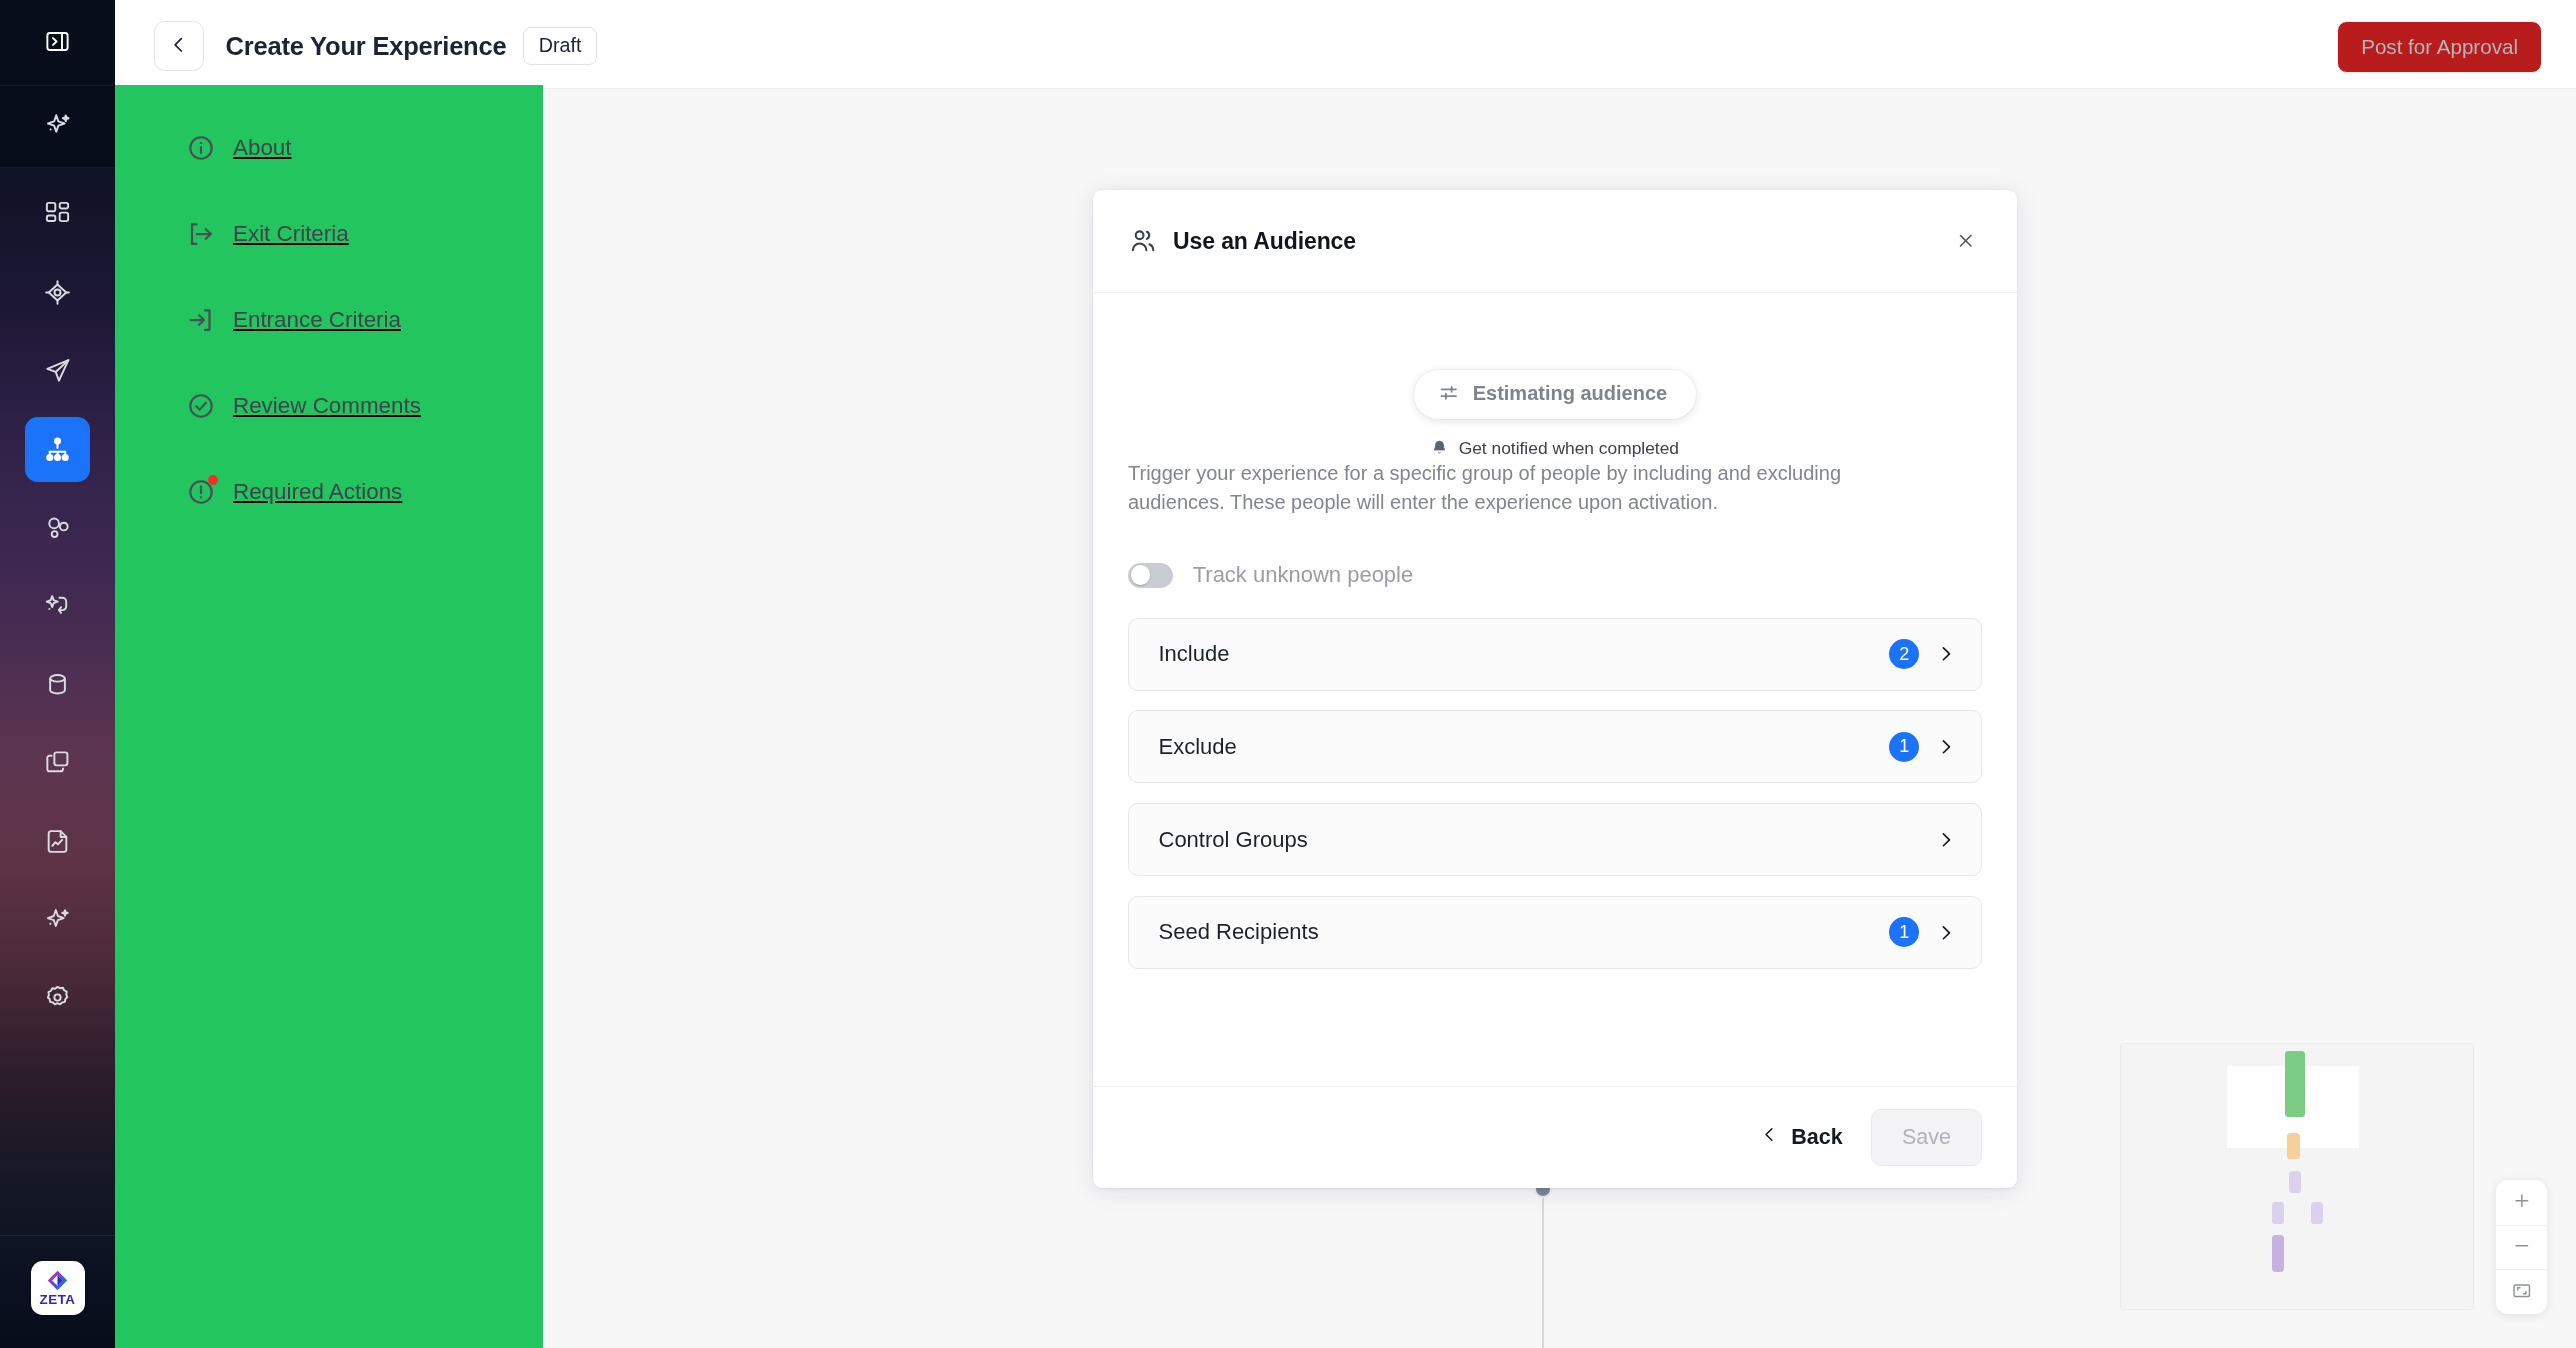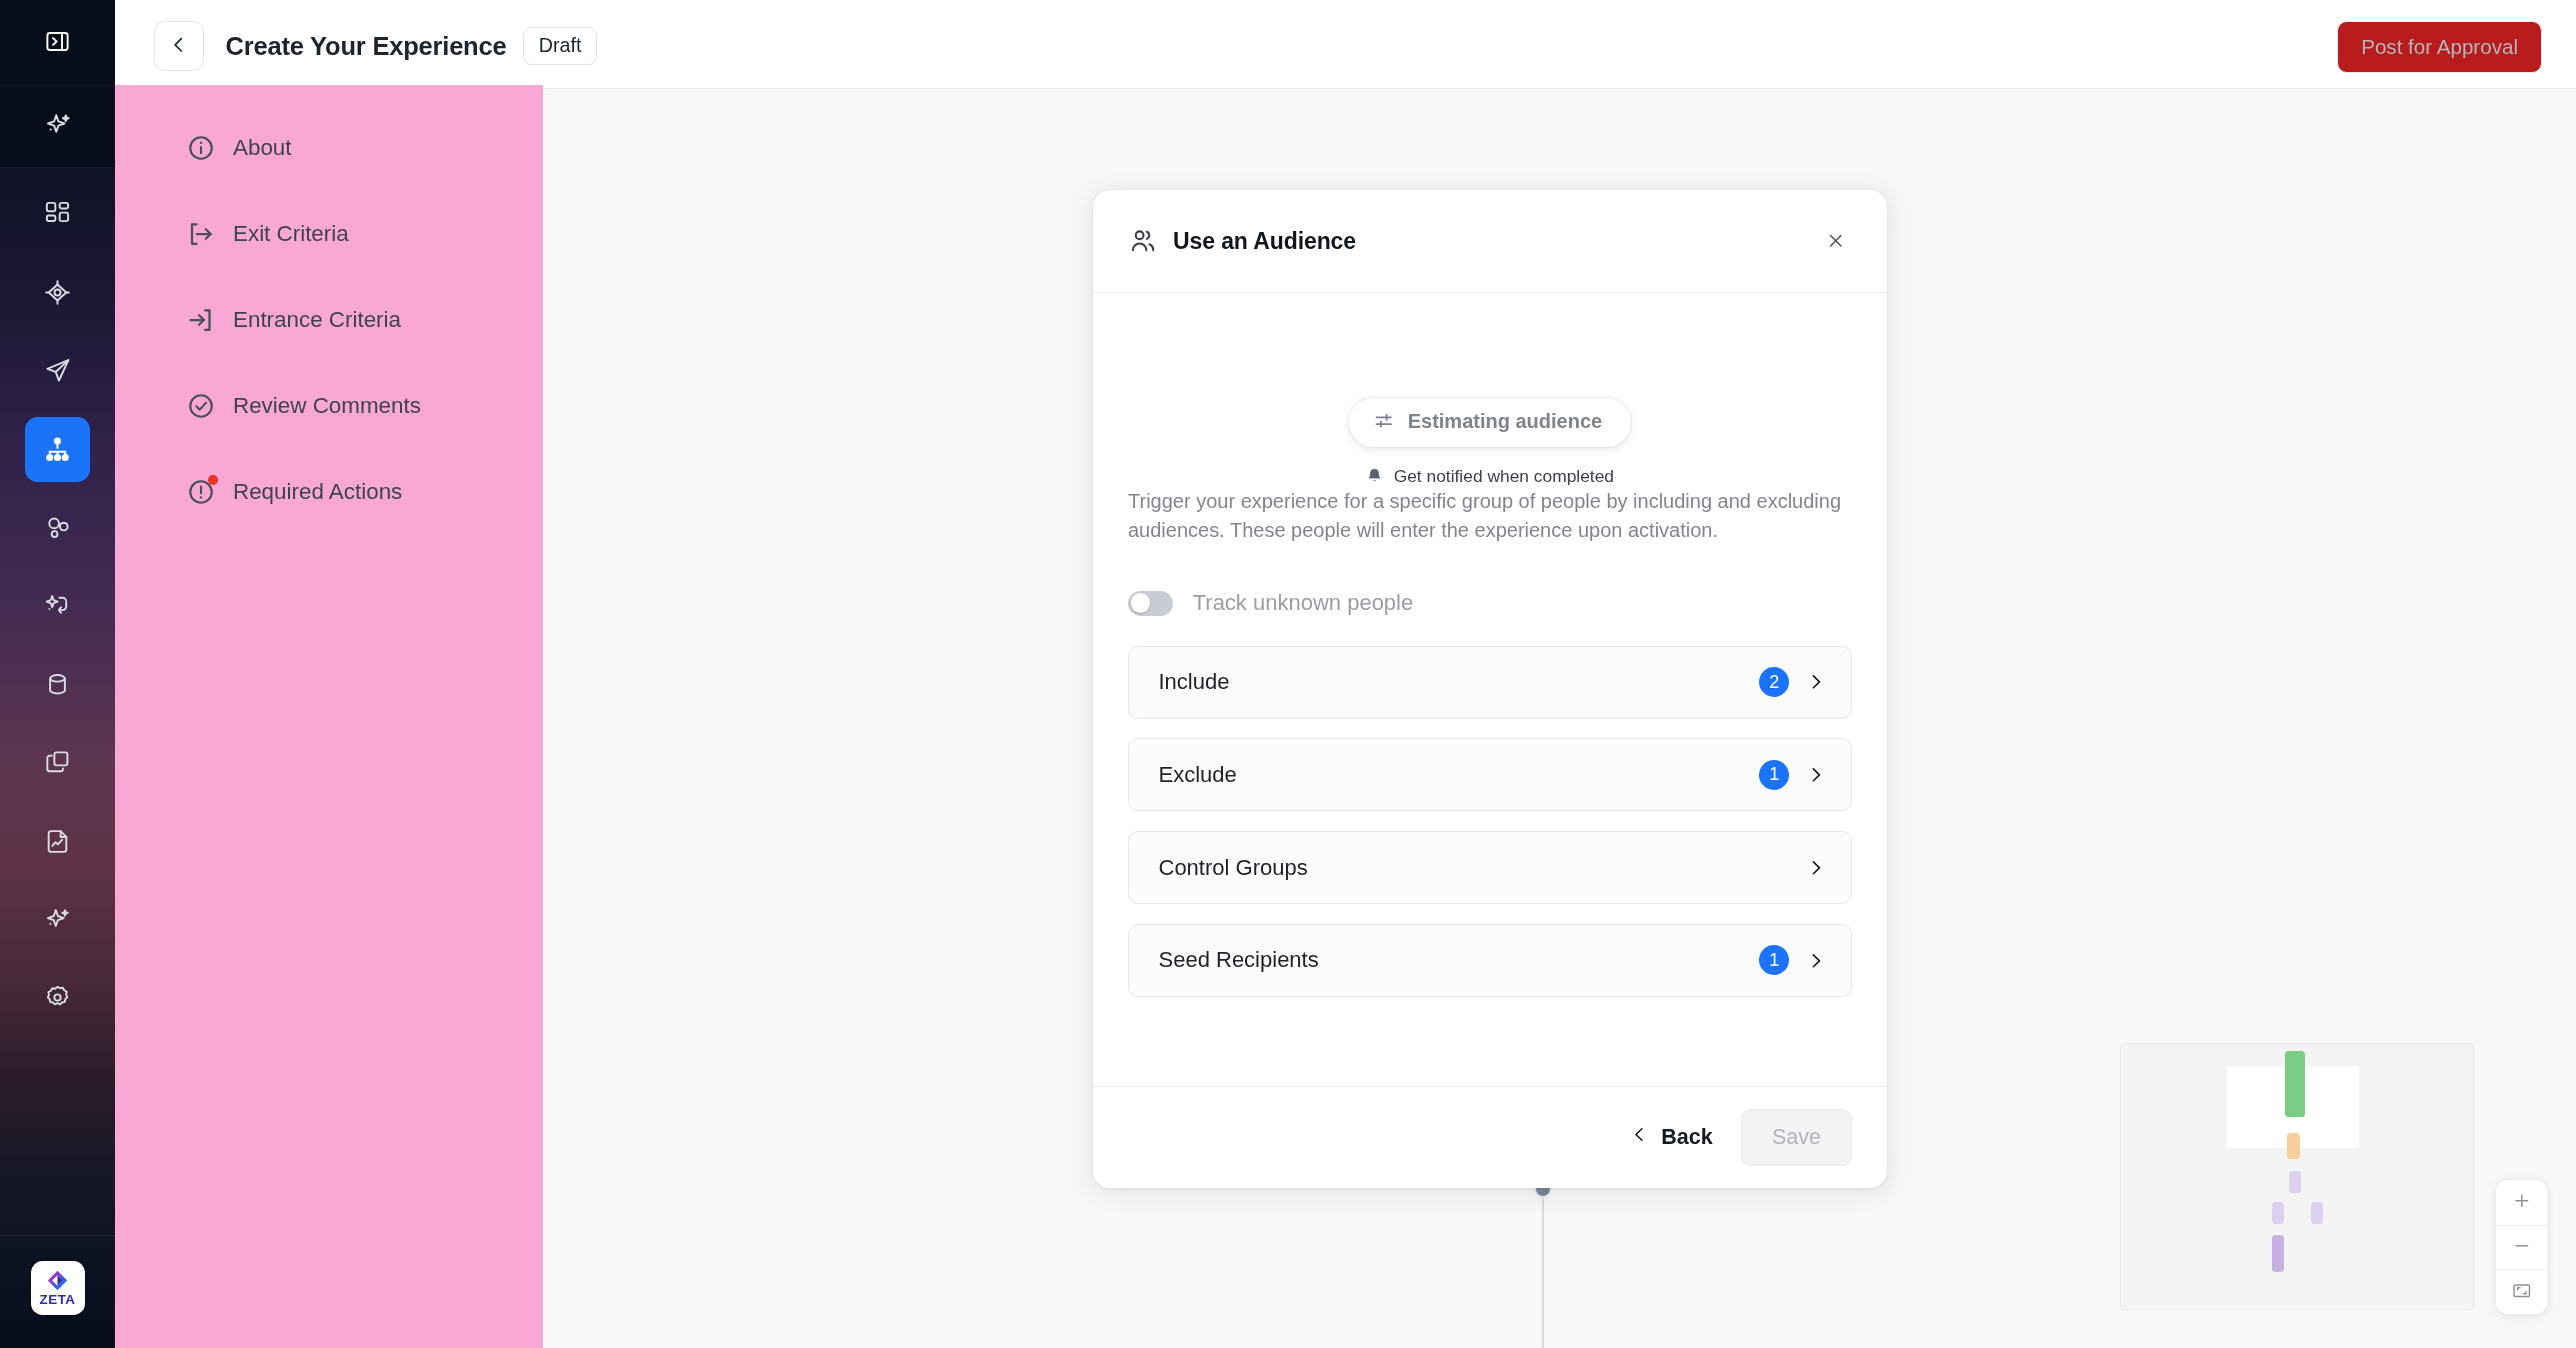--- a/index.html
+++ b/index.html
@@ -84,21 +84,21 @@
   #post-approval {
     position:absolute; right: 34px; top: 17px;
     padding: 0 23px; height: 52px; line-height: 50px;
     font-size: 20.6px; color: #b4b6bd; background: #b91c1c;
     border: 0.9px solid #ececee; border-radius: 9.8px; cursor: default; white-space: nowrap;
   }
 
   
   #navpanel {
     position: absolute; left: 115px; top: 85px; width: 428px; height: 1264px;
-    background: #f9a8d4; padding-top: 38px;
+    background: #22c55e; padding-top: 38px; text-decoration: underline;
   }
   .nav-item {
     display: flex; align-items: center; height: 50px; padding-left: 71px;
     margin-bottom: 36px; cursor: pointer; position: relative;
   }
   .nav-item .nav-ico { width: 30px; height: 30px; margin-right: 17px; flex: 0 0 30px; position: relative; }
   .nav-item .nav-lbl { font-size: 22.4px; color: #3f434c; font-weight: 400; white-space: nowrap; }
   .nav-dot {
     position: absolute; right: -1.8px; top: -1.8px; width: 9.8px; height: 9.8px;
     border-radius: 50%; background: #ef3124;
@@ -113,24 +113,24 @@
     position: absolute; left: 998px; top: 1102px; width: 1.8px; height: 161px;
     background: #d6d8dd;
   }
   #edge-dot {
     position: absolute; left: 990px; top: 1094px; width: 18px; height: 18px;
     border-radius: 50%; background: #7a8699; border: 2.7px solid #ebecee;
   }
 
   
   #modal {
-    position: absolute; left: 1093px; top: 190px; width: 794px; height: 998px;
-    background: #fff; border-radius: 17px;
+    position: absolute; left: 1093px; top: 190px; width: 924px; height: 998px;
+    background: #fff; border-radius: 9px;
     box-shadow: 0 3.6px 23px rgba(22,28,45,.10), 0 0.9px 2.7px rgba(22,28,45,.07);
-    display: flex; flex-direction: column; overflow: hidden; gap: 28px;
+    display: flex; flex-direction: column; overflow: hidden;
   }
   #modal-head {
     height: 103px; flex: 0 0 103px; border-bottom: 0.9px solid #ededf0;
     display: flex; align-items: center; padding: 0 36px 0 35px;
   }
   #modal-head .mh-ico { width: 30px; height: 30px; margin-right: 15px; flex:0 0 30px; }
   #modal-title { font-size: 23px; font-weight: 700; color: #12151c; letter-spacing:-0.1px; }
   #modal-close {
     margin-left: auto; width: 30px; height: 30px; display:flex; align-items:center;
     justify-content:center; cursor:pointer; color:#50555f;

